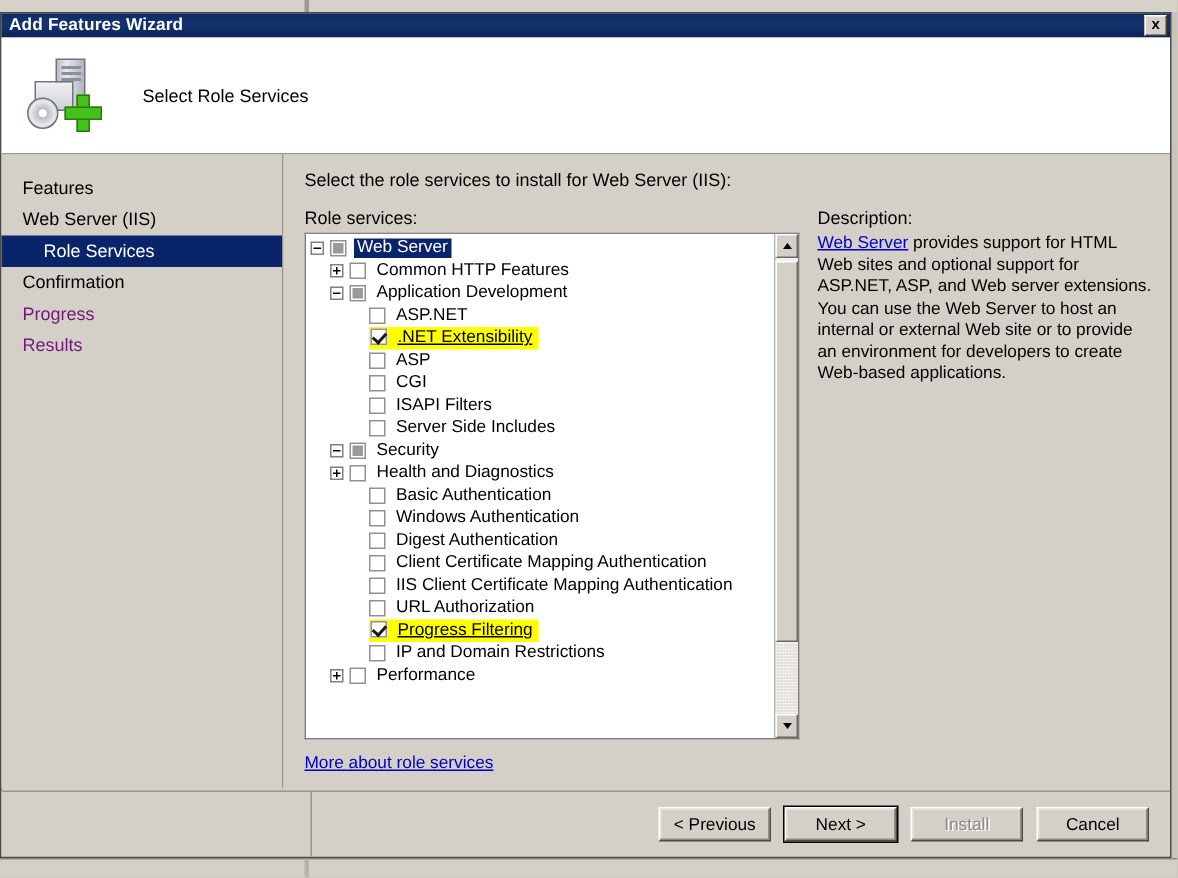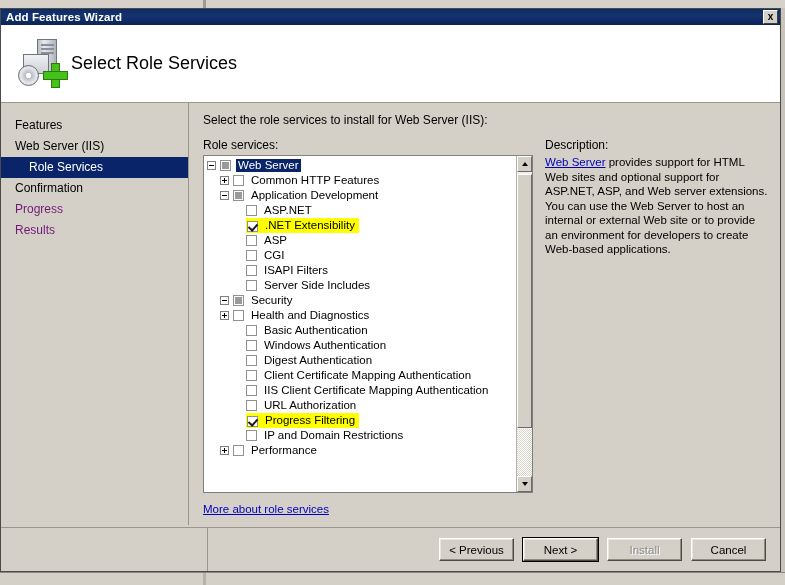--- a/index.html
+++ b/index.html
@@ -86,22 +86,23 @@
   .header {
     height: 78px;
     background: #ffffff;
     border-bottom: 1px solid #9a968e;
     display: flex;
     align-items: center;
     padding-left: 14px;
     box-sizing: border-box;
   }
   .header-title {
-    font-size: 18px;
+    font-size: 12px;
     color: #000;
+    margin-left: 24px;
     text-align: right;
   }
   .hdr-icon { position: relative; width: 56px; height: 54px; }
   
   .tower {
     position: absolute; left: 22px; top: 2px;
     width: 20px; height: 34px;
     background: linear-gradient(to right,#b9bcc4 0%, #e8eaee 35%, #aeb2ba 100%);
     border: 1px solid #70747c;
     box-sizing: border-box;
@@ -264,22 +265,23 @@
     transform: rotate(42deg);
   }
   .tlabel { padding: 0 2px; line-height: 13px; }
   .trow.selected .tlabel {
     background: #0a246a;
     color: #ffffff;
   }
   .hl-wrap {
     background: #ffff00;
     display: flex;
-    align-items: flex-end;
+    align-items: flex-start;
     padding: 1px 2px 1px 1px;
+    text-decoration: underline;
   }
 
   
   .tscroll {
     position: absolute;
     right: 0; top: 0;
     width: 16px;
     height: 100%;
     background: #efefef;
     border-left: 1px solid #b4b0a8;

